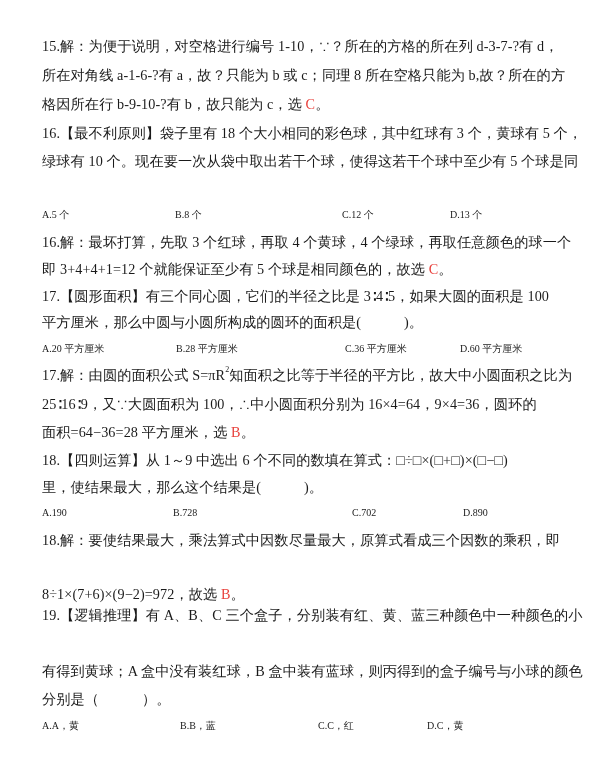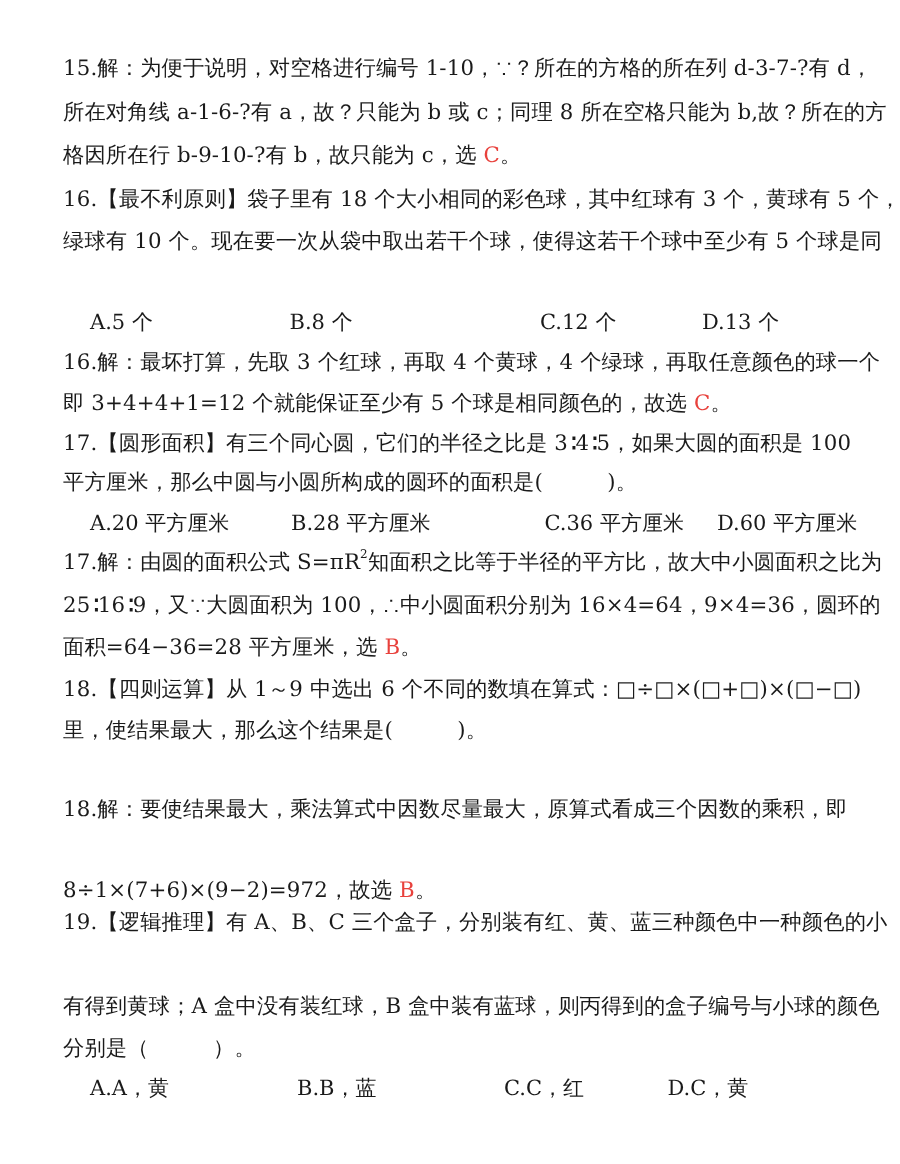--- a/index.html
+++ b/index.html
@@ -1,28 +1,28 @@
 <!DOCTYPE html>
 <html><head>
 <meta charset="utf-8">
 <style>
   html, body { margin: 0; padding: 0; background: #ffffff; }
   body {
     width: 600px; height: 776px; overflow: hidden; position: relative;
     font-family: "DejaVu Serif", "Liberation Serif", serif;
     color: #1a1a1a;
   }
-  .page { position: absolute; left: 0; top: 0; width: 600px; height: 776px; }
+  .page { position: absolute; left: 0; top: 0; width: 600px; height: 776px; font-family: Liberation Serif, serif; }
   .line {
     position: absolute; left: 42px; width: 530px;
     font-size: 14.2px; line-height: 20px; white-space: nowrap;
     letter-spacing: 0.1px;
   }
   .red { color: #e8413c; }
-  .opts { position: absolute; left: 60px; width: 530px; height: 20px; font-size: 14px; line-height: 20px; }
+  .opts { position: absolute; left: 42px; width: 530px; height: 20px; font-size: 10px; line-height: 20px; }
   .opt { position: absolute; top: 0; white-space: nowrap; }
   sup { font-size: 8px; vertical-align: top; line-height: 10px; }
 </style>
 </head>
 <body>
 
 <div class="page">
 
   <div class="line" style="top:36px">15.解：为便于说明，对空格进行编号 1-10，∵？所在的方格的所在列 d-3-7-?有 d，</div>
   <div class="line" style="top:65px">所在对角线 a-1-6-?有 a，故？只能为 b 或 c；同理 8 所在空格只能为 b,故？所在的方</div>
@@ -48,20 +48,26 @@
     <span class="opt" style="left:303px">C.36 平方厘米</span>
     <span class="opt" style="left:418px">D.60 平方厘米</span>
   </div>
 
   <div class="line" style="top:365px"><span>17.解：由圆的面积公式 S=πR</span><sup>2</sup><span>知面积之比等于半径的平方比，故大中小圆面积之比为</span></div>
   <div class="line" style="top:394px">25∶16∶9，又∵大圆面积为 100，∴中小圆面积分别为 16×4=64，9×4=36，圆环的</div>
   <div class="line" style="top:422px"><span>面积=64−36=28 平方厘米，选 </span><span class="red">B</span><span>。</span></div>
 
   <div class="line" style="top:450px">18.【四则运算】从 1～9 中选出 6 个不同的数填在算式：□÷□×(□+□)×(□−□)</div>
   <div class="line" style="top:477px">里，使结果最大，那么这个结果是(　　　)。</div>
+  <div class="opts" style="top:503px">
+    <span class="opt" style="left:0px">A.190</span>
+    <span class="opt" style="left:131px">B.728</span>
+    <span class="opt" style="left:310px">C.702</span>
+    <span class="opt" style="left:421px">D.890</span>
+  </div>
 
   <div class="line" style="top:530px">18.解：要使结果最大，乘法算式中因数尽量最大，原算式看成三个因数的乘积，即</div>
   <div class="line" style="top:584px"><span>8÷1×(7+6)×(9−2)=972，故选 </span><span class="red">B</span><span>。</span></div>
 
   <div class="line" style="top:605px">19.【逻辑推理】有 A、B、C 三个盒子，分别装有红、黄、蓝三种颜色中一种颜色的小</div>
   <div class="line" style="top:661px">有得到黄球；A 盒中没有装红球，B 盒中装有蓝球，则丙得到的盒子编号与小球的颜色</div>
   <div class="line" style="top:689px">分别是（　　　）。</div>
   <div class="opts" style="top:716px">
     <span class="opt" style="left:0px">A.A，黄</span>
     <span class="opt" style="left:138px">B.B，蓝</span>

